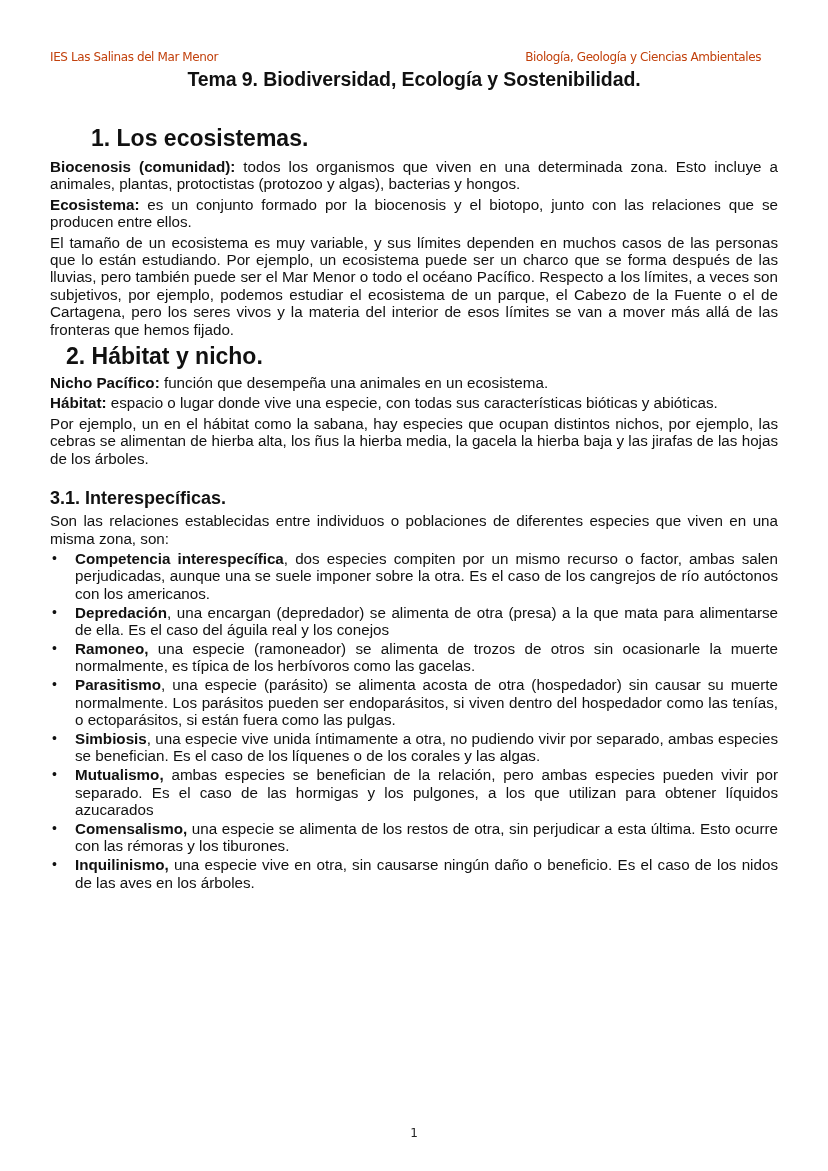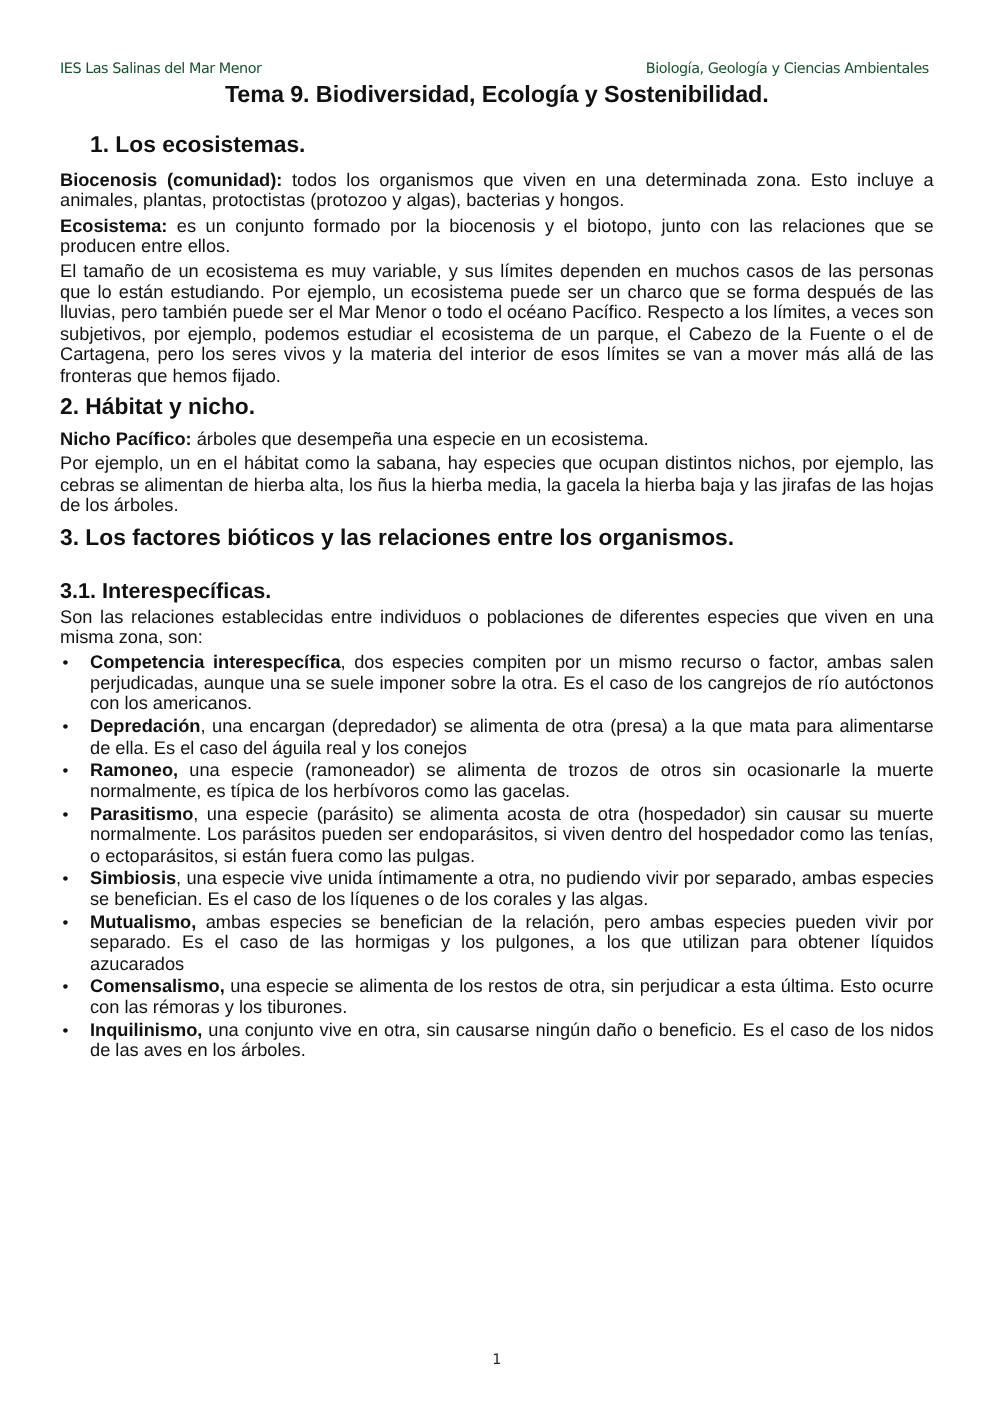--- a/index.html
+++ b/index.html
@@ -2,34 +2,34 @@
 <html><head>
   <meta charset="utf-8">
   <style>
     html, body { margin: 0; padding: 0; background: #ffffff; }
     body {
       width: 828px; height: 1171px; position: relative; overflow: hidden;
       color: #111111;
       font-family: "Liberation Sans", sans-serif;
     }
     .page-header {
-      position: absolute; top: 50px; left: 50px; right: 54px;
+      position: absolute; top: 50px; left: 50px; right: 67px;
       display: flex; justify-content: space-between;
-      font-family: "DejaVu Sans", sans-serif; font-size: 12px; color: #14532d;
+      font-family: "DejaVu Sans", sans-serif; font-size: 12px; color: #c2410c;
       letter-spacing: -0.4px;
     }
     .title {
       position: absolute; top: 68px; left: 0; right: 0; text-align: center;
       font-weight: bold; font-size: 19.5px; letter-spacing: -0.1px;
     }
     .content {
       position: absolute; top: 110px; left: 50px; width: 728px;
       font-size: 15.2px; line-height: 17.4px;
     }
-    h2 { margin: 0; font-size: 19px; font-weight: bold; line-height: 24px; }
+    h2 { margin: 16px; font-size: 23px; font-weight: bold; line-height: 24px; }
     h2.h-first { padding-left: 25px; margin-bottom: 8px; }
     h2.h-sec { margin-top: 6px; margin-bottom: 6px; }
     h3 { margin: 20px 0 3px 0; font-size: 18px; font-weight: bold; line-height: 22px; }
     p { margin: 0 0 3px 0; text-align: justify; }
     p b { font-weight: bold; }
     ul.bullets { list-style: none; margin: 0; padding: 0; }
     ul.bullets li {
       position: relative; padding-left: 25px; margin-bottom: 1.5px; text-align: justify;
     }
     ul.bullets li .bullet {
@@ -53,33 +53,33 @@
 <div class="content">
 
   <h2 class="h-first">1.  Los ecosistemas.</h2>
 
   <p><b>Biocenosis (comunidad):</b><span> todos los organismos que viven en una determinada zona. Esto incluye a animales, plantas, protoctistas (protozoo y algas), bacterias y hongos.</span></p>
   <p><b>Ecosistema:</b><span> es un conjunto formado por la biocenosis y el biotopo, junto con las relaciones que se producen entre ellos.</span></p>
   <p><span>El tamaño de un ecosistema es muy variable, y sus límites dependen en muchos casos de las personas que lo están estudiando. Por ejemplo, un ecosistema puede ser un charco que se forma después de las lluvias, pero también puede ser el Mar Menor o todo el océano Pacífico. Respecto a los límites, a veces son subjetivos, por ejemplo, podemos estudiar el ecosistema de un parque, el Cabezo de la Fuente o el de Cartagena, pero los seres vivos y la materia del interior de esos límites se van a mover más allá de las fronteras que hemos fijado.</span></p>
 
   <h2 class="h-sec">2. Hábitat y nicho.</h2>
 
-  <p><b>Nicho Pacífico:</b><span> árboles que desempeña una especie en un ecosistema.</span></p>
+  <p><b>Nicho Pacífico:</b><span> función que desempeña una animales en un ecosistema.</span></p>
+  <p><b>Hábitat:</b><span> espacio o lugar donde vive una especie, con todas sus características bióticas y abióticas.</span></p>
   <p><span>Por ejemplo, un en el hábitat como la sabana, hay especies que ocupan distintos nichos, por ejemplo, las cebras se alimentan de hierba alta, los ñus la hierba media, la gacela la hierba baja y las jirafas de las hojas de los árboles.</span></p>
 
-  <h2 class="h-sec">3. Los factores bióticos y las relaciones entre los organismos.</h2>
 
   <h3>3.1. Interespecíficas.</h3>
   <p>Son las relaciones establecidas entre individuos o poblaciones de diferentes especies que viven en una misma zona, son:</p>
 
   <ul class="bullets">
     <li><span class="bullet">•</span><b>Competencia interespecífica</b><span>, dos especies compiten por un mismo recurso o factor, ambas salen perjudicadas, aunque una se suele imponer sobre la otra. Es el caso de los cangrejos de río autóctonos con los americanos.</span></li>
     <li><span class="bullet">•</span><b>Depredación</b><span>, una encargan (depredador) se alimenta de otra (presa) a la que mata para alimentarse de ella. Es el caso del águila real y los conejos</span></li>
     <li><span class="bullet">•</span><b>Ramoneo,</b><span> una especie (ramoneador) se alimenta de trozos de otros sin ocasionarle la muerte normalmente, es típica de los herbívoros como las gacelas.</span></li>
     <li><span class="bullet">•</span><b>Parasitismo</b><span>, una especie (parásito) se alimenta acosta de otra (hospedador) sin causar su muerte normalmente. Los parásitos pueden ser endoparásitos, si viven dentro del hospedador como las tenías, o ectoparásitos, si están fuera como las pulgas.</span></li>
     <li><span class="bullet">•</span><b>Simbiosis</b><span>, una especie vive unida íntimamente a otra, no pudiendo vivir por separado, ambas especies se benefician. Es el caso de los líquenes o de los corales y las algas.</span></li>
     <li><span class="bullet">•</span><b>Mutualismo,</b><span> ambas especies se benefician de la relación, pero ambas especies pueden vivir por separado. Es el caso de las hormigas y los pulgones, a los que utilizan para obtener líquidos azucarados</span></li>
     <li><span class="bullet">•</span><b>Comensalismo,</b><span> una especie se alimenta de los restos de otra, sin perjudicar a esta última. Esto ocurre con las rémoras y los tiburones.</span></li>
-    <li><span class="bullet">•</span><b>Inquilinismo,</b><span> una conjunto vive en otra, sin causarse ningún daño o beneficio. Es el caso de los nidos de las aves en los árboles.</span></li>
+    <li><span class="bullet">•</span><b>Inquilinismo,</b><span> una especie vive en otra, sin causarse ningún daño o beneficio. Es el caso de los nidos de las aves en los árboles.</span></li>
   </ul>
 </div>
 
 <div class="page-number">1</div>
 
 </body></html>

